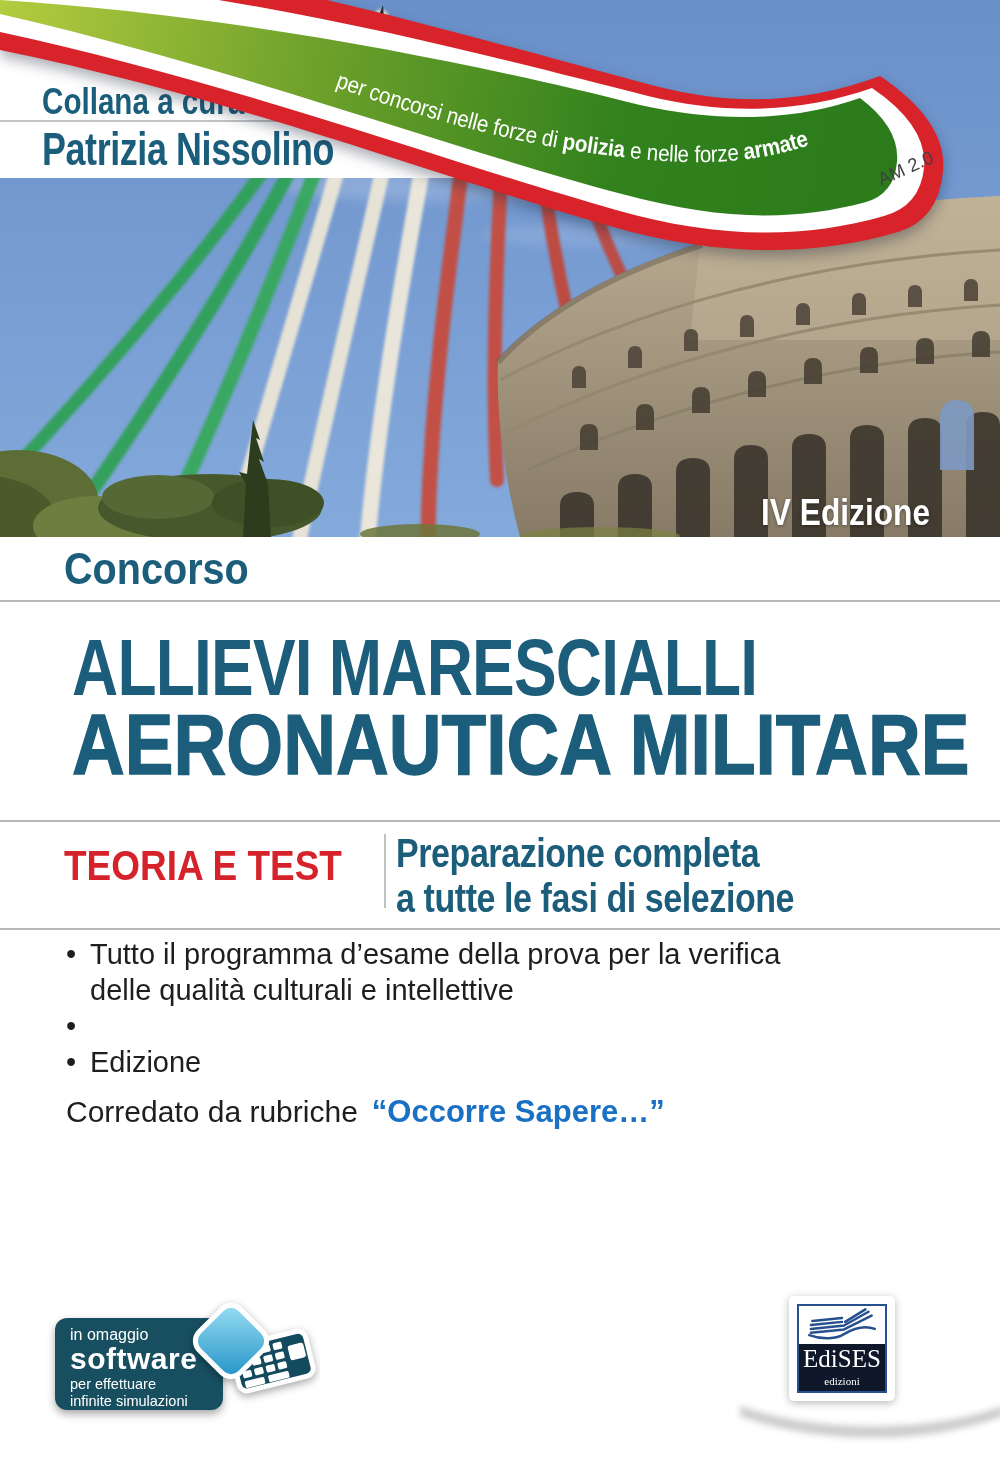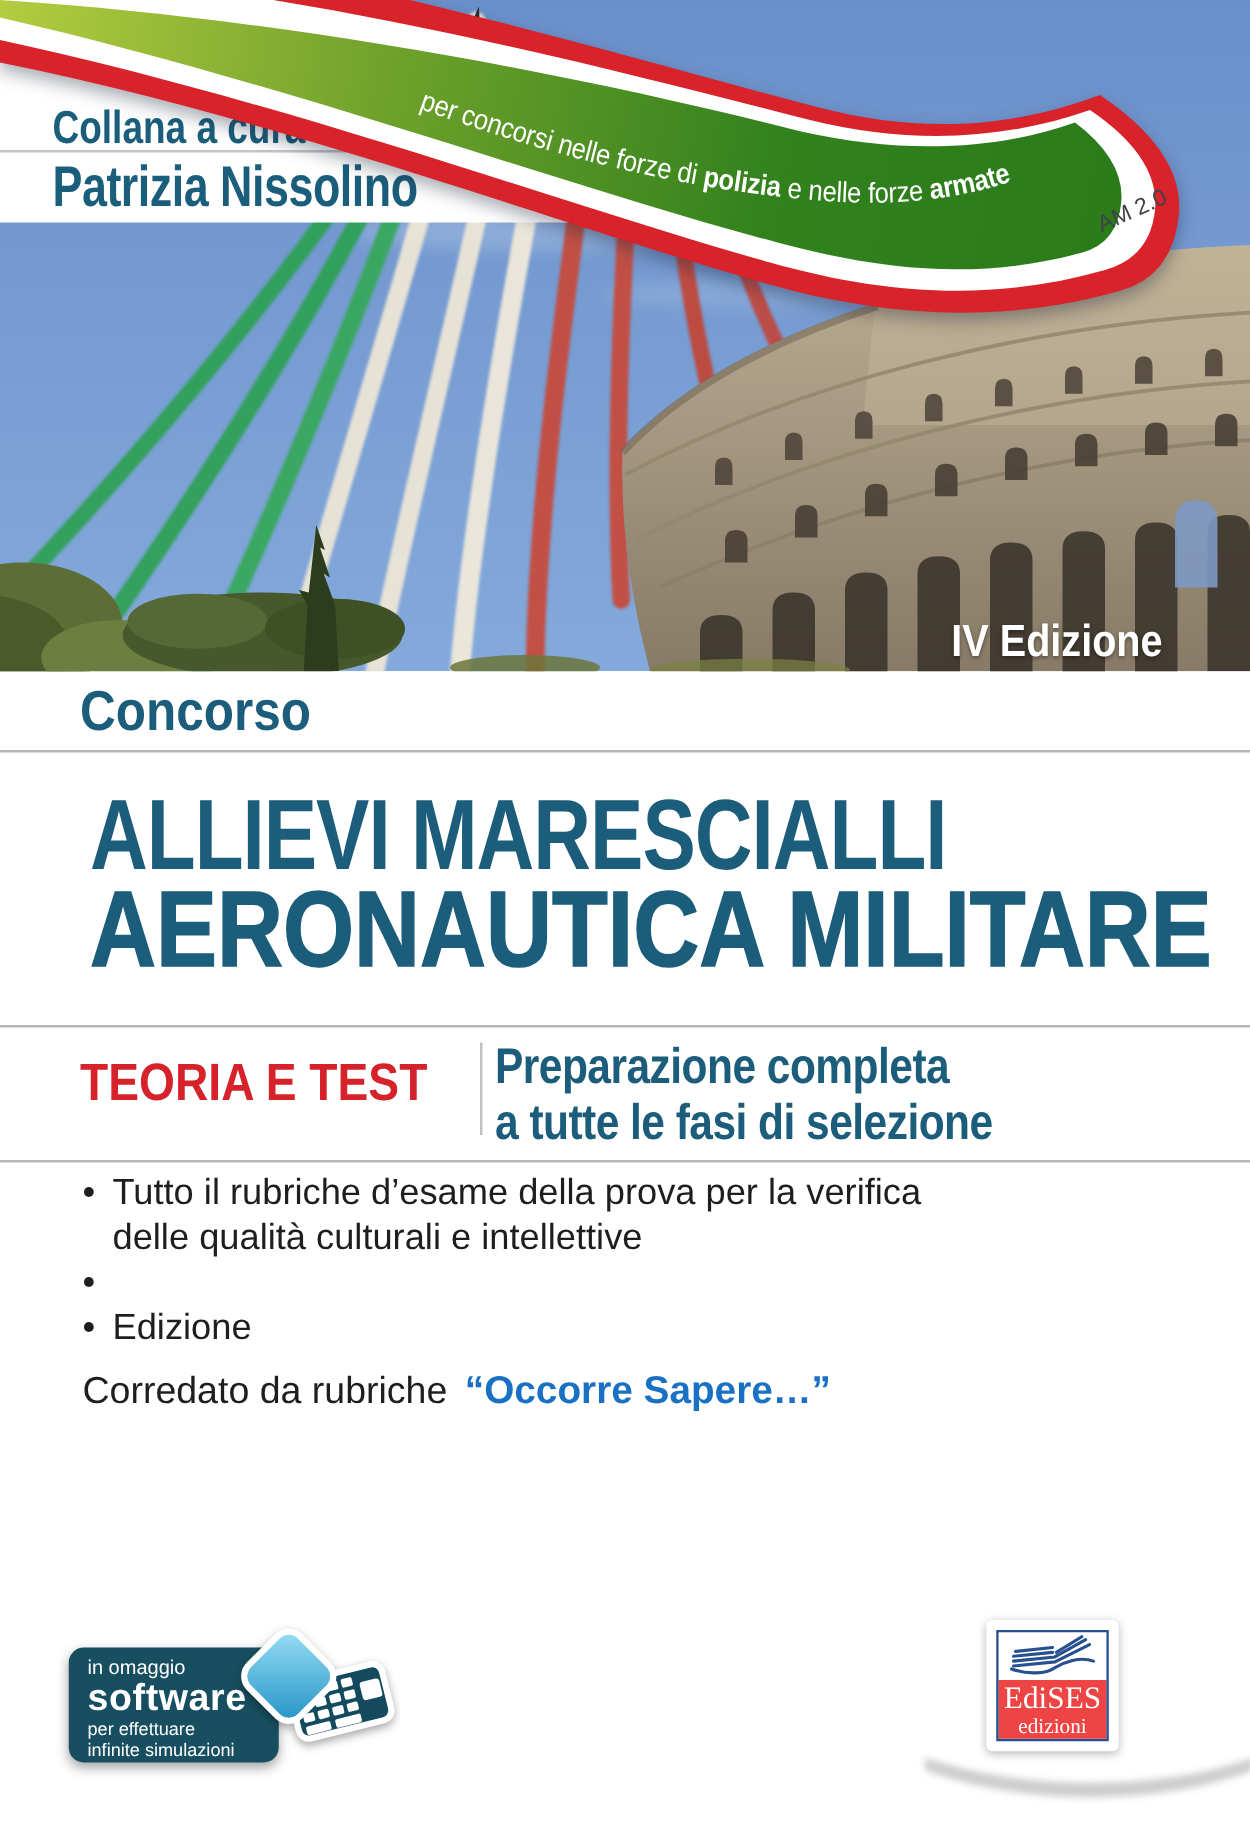--- a/index.html
+++ b/index.html
@@ -62,24 +62,24 @@
   .badge-l2 { font-size:30px; font-weight:700; line-height:30px; letter-spacing:.5px; }
   .badge-l3 { font-size:14.5px; line-height:17px; margin-top:2px; }
   .badge-l4 { font-size:14.5px; line-height:17px; }
   .laptop { left:180px; top:1288px; width:140px; height:126px; }
 
   
   .pub-card { left:789px; top:1296px; width:106px; height:105px; background:#fff; border-radius:5px;
               box-shadow:0 2px 8px rgba(0,0,0,.28); box-sizing:border-box; padding:8px; }
   .pub-inner { border:2px solid #27508f; height:100%; box-sizing:border-box; display:flex; flex-direction:column; }
   .pub-book { height:38px; background:#fff; display:flex; align-items:center; justify-content:center; }
-  .pub-blue { flex:1; background:#ef4444; color:#fff; text-align:center;
+  .pub-blue { flex:1; background:#0f172a; color:#fff; text-align:center;
               font-family:"Liberation Serif", serif; }
   .pub-name { font-size:25px; line-height:27px; margin-top:1px; }
-  .pub-sub  { font-size:17px; line-height:18px;font-family:Liberation Serif, serif; }
+  .pub-sub  { font-size:11px; line-height:18px;font-family:Liberation Serif, serif; }
   .swoosh { left:735px; top:1396px; width:270px; height:48px; }
 </style>
 </head>
 <body>
 
 <div class="page">
 
   <svg class="abs photo" viewBox="0 0 1000 537" preserveAspectRatio="none">
     <defs>
       <linearGradient id="sky" x1="0" y1="0" x2="0" y2="1">
@@ -230,21 +230,21 @@
   <div class="abs rule" style="top:820px"></div>
   <div class="abs teoria">TEORIA E TEST</div>
   <div class="abs sub-divider"></div>
   <div class="abs sub-right">Preparazione completa
 a tutte le fasi di selezione</div>
   <div class="abs rule" style="top:928px"></div>
 
   <div class="abs features">
     <div class="feat">
       <span class="dot">•</span>
-      <span class="ftext">Tutto il rubriche d’esame della prova per la verifica
+      <span class="ftext">Tutto il programma d’esame della prova per la verifica
 delle qualità culturali e intellettive</span>
     </div>
     <div class="feat">
       <span class="dot">•</span>
     </div>
     <div class="feat">
       <span class="dot">•</span>
       <span class="ftext">Edizione</span>
     </div>
   </div>

